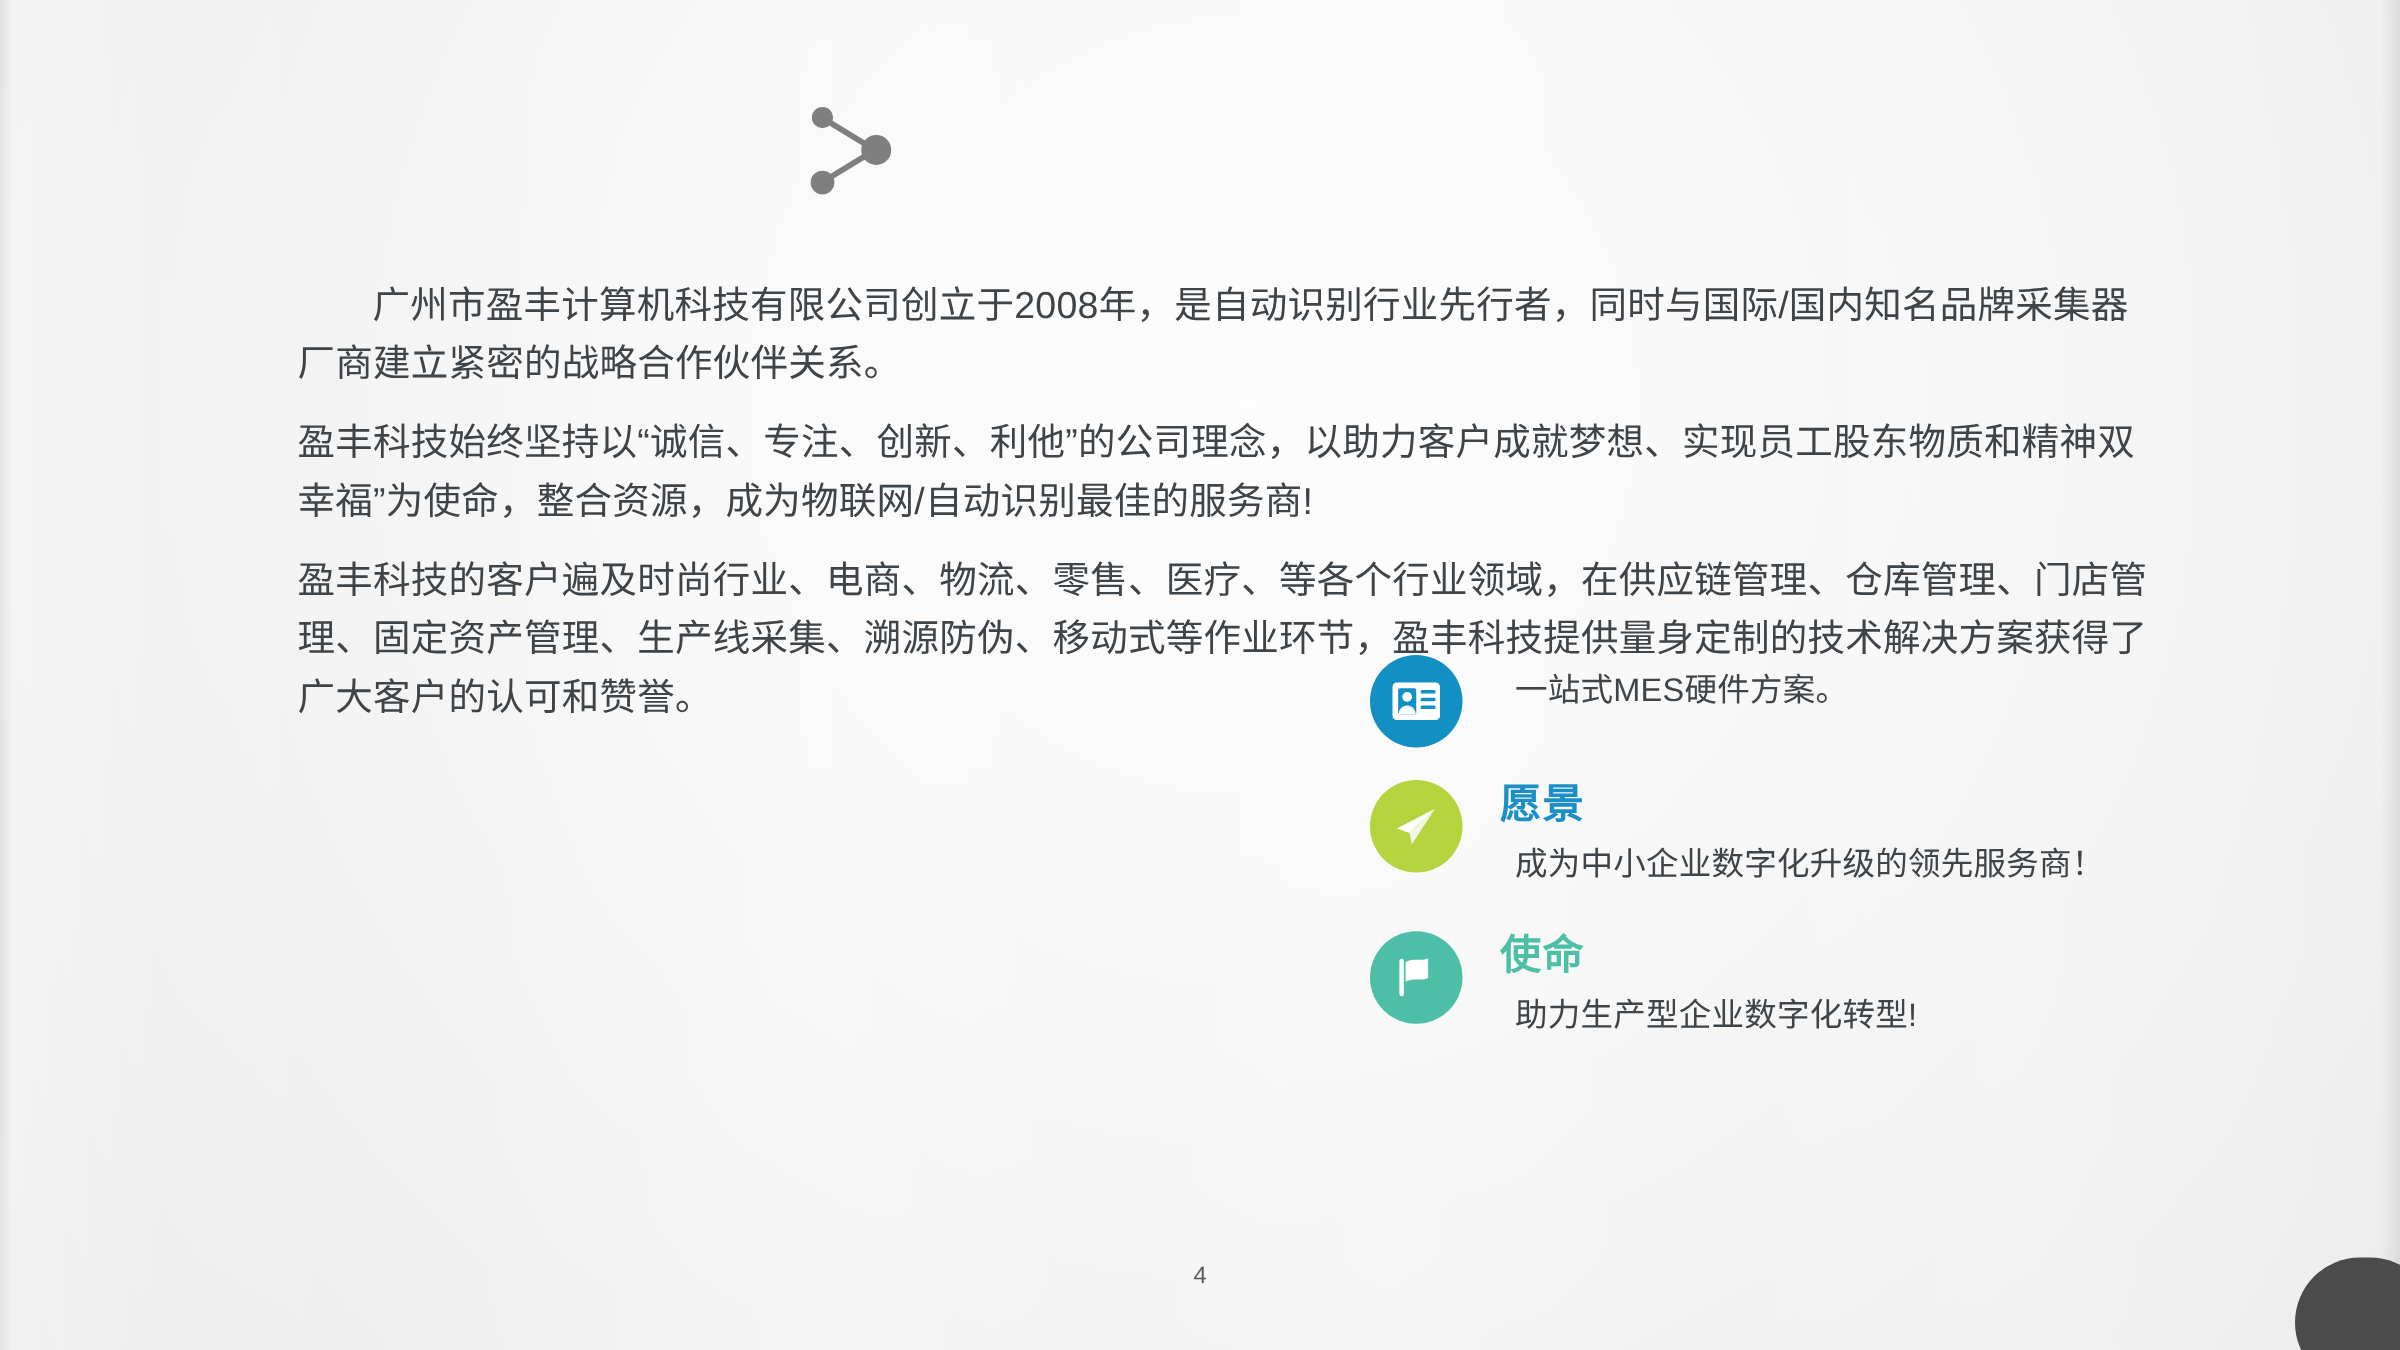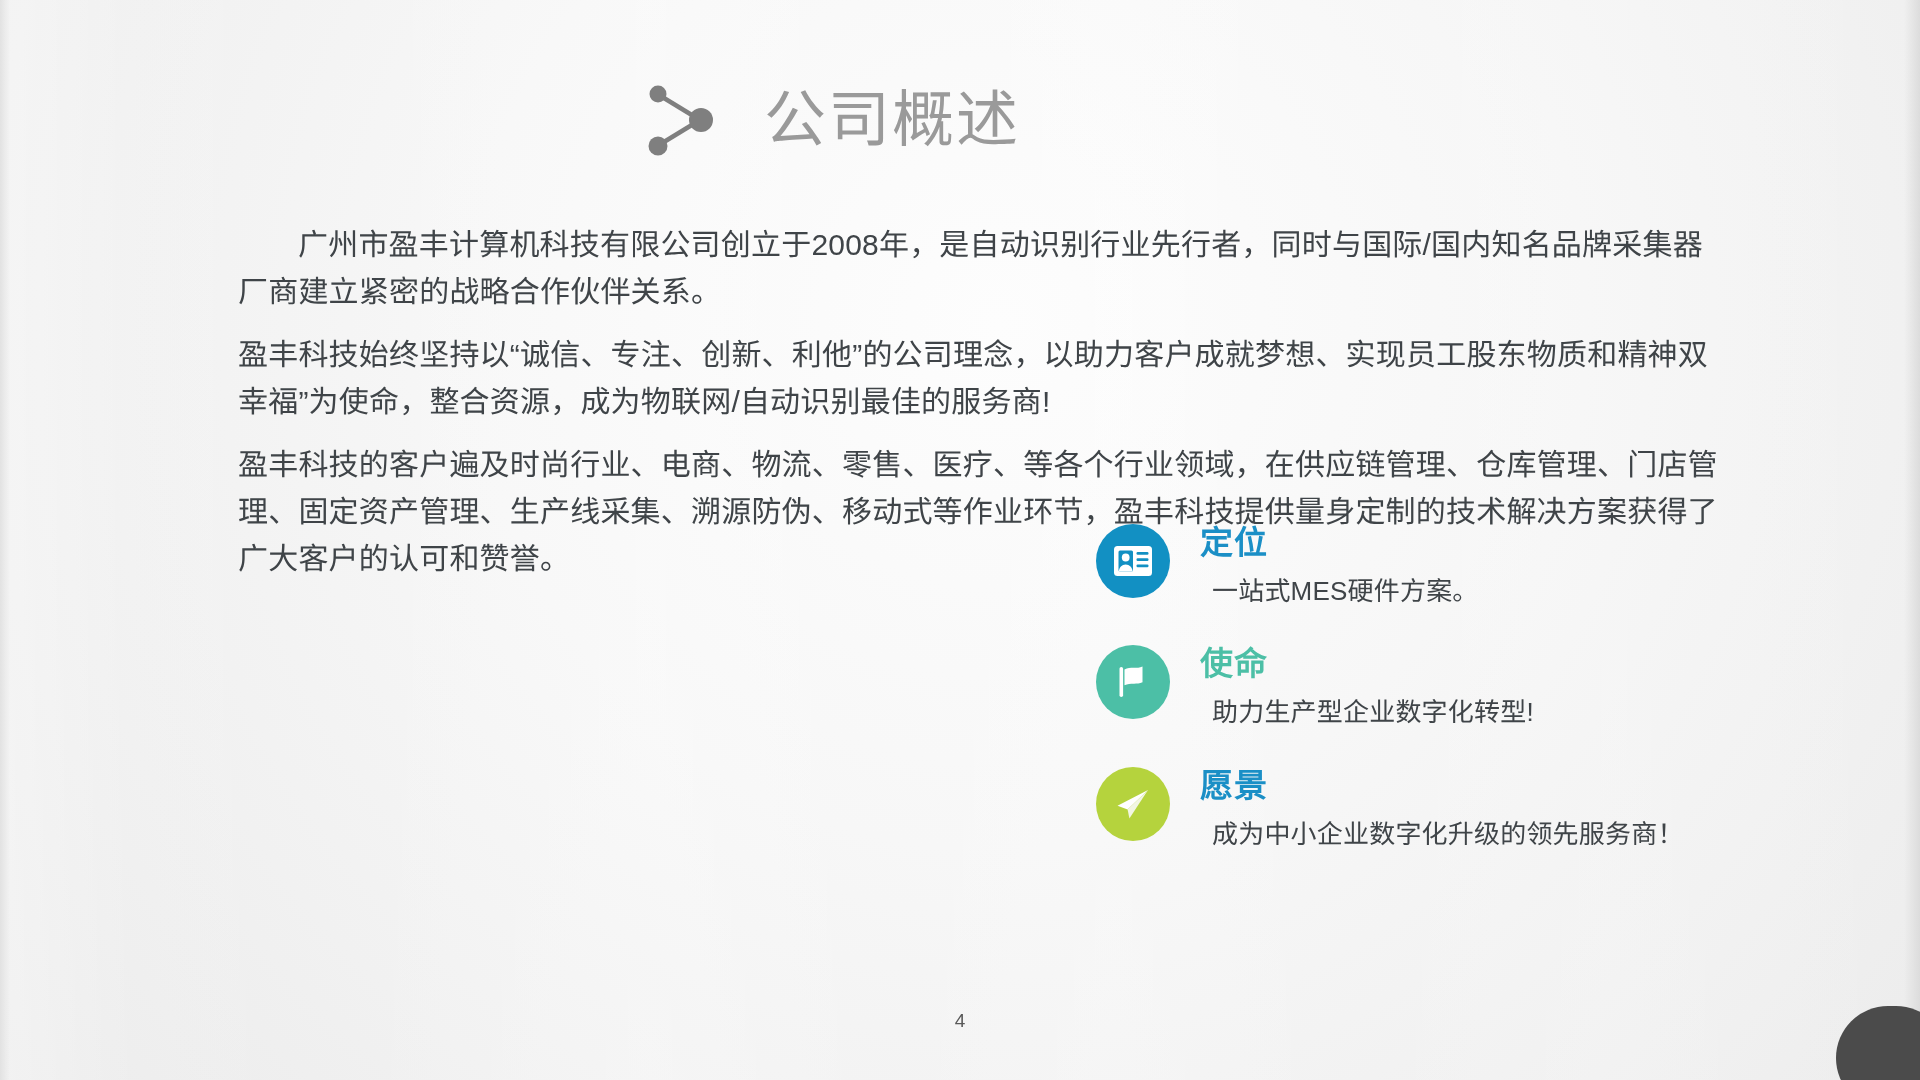--- a/index.html
+++ b/index.html
@@ -182,21 +182,20 @@
       <svg class="title-icon" viewBox="0 0 84 84" xmlns="http://www.w3.org/2000/svg" aria-hidden="true">
         <g stroke="#7f7f7f" stroke-width="4.5" fill="none">
           <line x1="19" y1="17" x2="60" y2="42"></line>
           <line x1="19" y1="67" x2="60" y2="42"></line>
         </g>
         <circle cx="18" cy="16" r="8.5" fill="#7f7f7f"></circle>
         <circle cx="18" cy="68" r="9.5" fill="#7f7f7f"></circle>
         <circle cx="61" cy="42" r="12" fill="#7f7f7f"></circle>
       </svg>
     </span>
-    <span class="title-text">公司概述</span>
   </div>
 
   <div class="body-copy">
     <p class="indent">广州市盈丰计算机科技有限公司创立于2008年，是自动识别行业先行者，同时与国际/国内知名品牌采集器厂商建立紧密的战略合作伙伴关系。</p>
     <p>盈丰科技始终坚持以“诚信、专注、创新、利他”的公司理念，以助力客户成就梦想、实现员工股东物质和精神双幸福”为使命，整合资源，成为物联网/自动识别最佳的服务商!</p>
     <p>盈丰科技的客户遍及时尚行业、电商、物流、零售、医疗、等各个行业领域，在供应链管理、仓库管理、门店管理、固定资产管理、生产线采集、溯源防伪、移动式等作业环节，盈丰科技提供量身定制的技术解决方案获得了广大客户的认可和赞誉。</p>
   </div>
 
   <div class="pillars">
 
@@ -206,49 +205,48 @@
           <rect x="3" y="7" width="38" height="30" rx="3.5" ry="3.5" fill="#ffffff"></rect>
           <rect x="7.5" y="11.5" width="14.5" height="21" rx="1.5" ry="1.5" fill="#1290c3"></rect>
           <circle cx="14.7" cy="18.5" r="3.9" fill="#ffffff"></circle>
           <path d="M7.9 32.5c0-4.2 3.1-7.1 6.8-7.1s6.8 2.9 6.8 7.1z" fill="#ffffff"></path>
           <rect x="25.5" y="13" width="12" height="2.8" rx="1.2" fill="#1290c3"></rect>
           <rect x="25.5" y="19.2" width="12" height="2.8" rx="1.2" fill="#1290c3"></rect>
           <rect x="25.5" y="25.4" width="12" height="2.8" rx="1.2" fill="#1290c3"></rect>
         </svg>
       </span>
       <div class="pillar-body">
-        <p class="pillar-heading" style="color:#1b8fc6;">定位</p>
         <p class="pillar-desc">一站式MES硬件方案。</p>
+      </div>
+    </div>
+
+    <div class="pillar">
+      <span class="pillar-badge" style="background:#b5d33d;">
+        <svg width="44" height="44" viewBox="0 0 44 44" xmlns="http://www.w3.org/2000/svg" aria-hidden="true">
+          <path d="M37 8 L6.5 23.8 L16.6 27.4 Z" fill="#ffffff"></path>
+          <path d="M37 8 L16.6 27.4 L18.4 36.5 Z" fill="#f2f6e3"></path>
+        </svg>
+      </span>
+      <div class="pillar-body">
+        <p class="pillar-heading" style="color:#1b8fc6;">愿景</p>
+        <p class="pillar-desc">成为中小企业数字化升级的领先服务商！</p>
       </div>
     </div>
 
     <div class="pillar">
       <span class="pillar-badge" style="background:#4cbfa6;">
         <svg width="44" height="44" viewBox="0 0 44 44" xmlns="http://www.w3.org/2000/svg" aria-hidden="true">
           <rect x="8.5" y="7" width="3.6" height="30" rx="1.8" fill="#ffffff"></rect>
           <path d="M13.5 9.5c6-3.2 12-0.2 18-3v15.8c-6 2.8-12 -0.2-18 3z" fill="#ffffff"></path>
         </svg>
       </span>
       <div class="pillar-body">
         <p class="pillar-heading" style="color:#4cbfa6;">使命</p>
         <p class="pillar-desc">助力生产型企业数字化转型!</p>
       </div>
     </div>
 
-    <div class="pillar">
-      <span class="pillar-badge" style="background:#b5d33d;">
-        <svg width="44" height="44" viewBox="0 0 44 44" xmlns="http://www.w3.org/2000/svg" aria-hidden="true">
-          <path d="M37 8 L6.5 23.8 L16.6 27.4 Z" fill="#ffffff"></path>
-          <path d="M37 8 L16.6 27.4 L18.4 36.5 Z" fill="#f2f6e3"></path>
-        </svg>
-      </span>
-      <div class="pillar-body">
-        <p class="pillar-heading" style="color:#1b8fc6;">愿景</p>
-        <p class="pillar-desc">成为中小企业数字化升级的领先服务商！</p>
-      </div>
-    </div>
-
   </div>
 
   <div class="page-number">4</div>
   <div class="corner-blob"></div>
 
 </div>
 
 </body></html>

